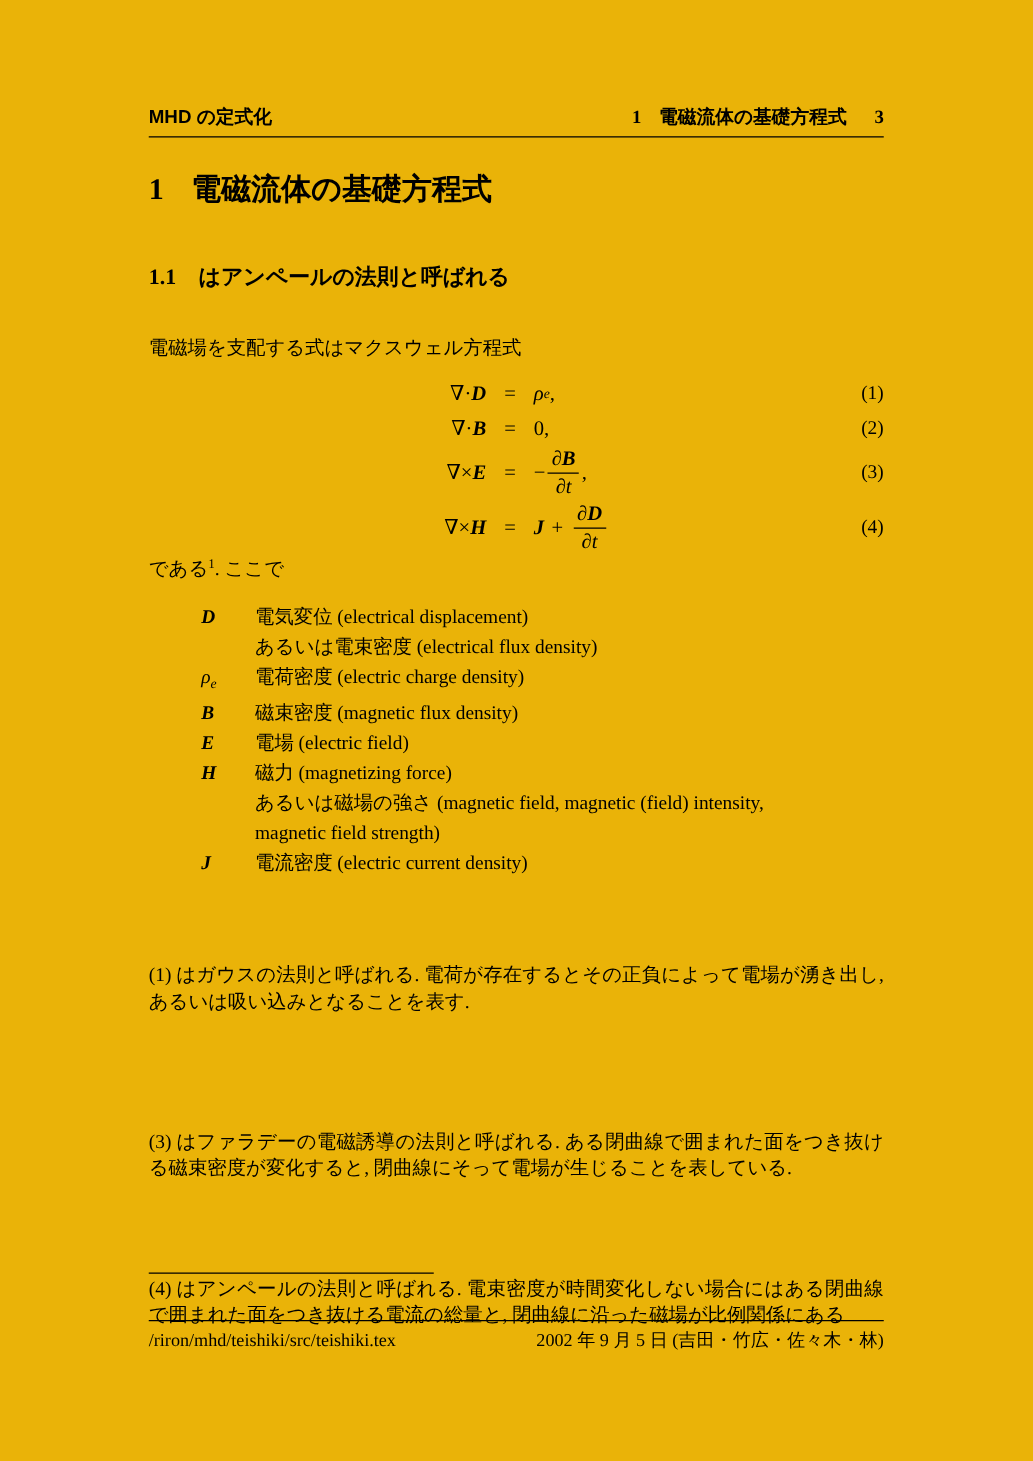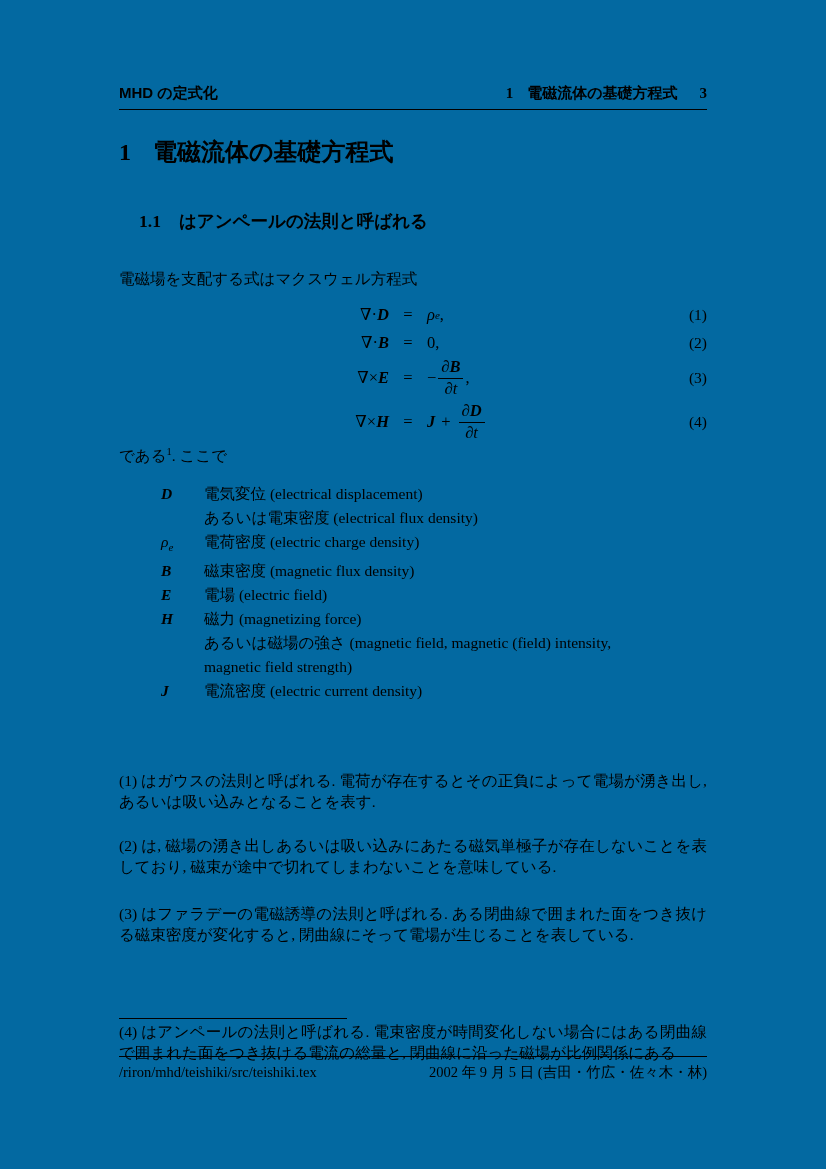--- a/index.html
+++ b/index.html
@@ -1,19 +1,19 @@
 <!DOCTYPE html>
 <html><head>
 <meta charset="utf-8">
 <style>
   html,body { margin:0; padding:0; background:#fff; }
   .page {
     position:relative;
     width:826px; height:1169px;
-    background:#0369a1;
+    background:#eab308;
     color:#000000;
     font-family:"Liberation Serif","DejaVu Serif",serif;
     overflow:hidden;
   }
   .col { position:absolute; left:119px; width:588px; }
 
   
   .header {
     top:84px;
     display:flex; justify-content:space-between; align-items:baseline;
@@ -33,21 +33,21 @@
     font-weight:bold; font-size:24px; line-height:28px;
     display:flex; align-items:baseline;
   }
   .section-heading .no { font-family:"Liberation Serif",serif; margin-right:22px; }
   .subsection-heading {
     top:210px;
     font-family:"Liberation Sans","DejaVu Sans",sans-serif;
     font-weight:bold; font-size:17.5px; line-height:22px;
     display:flex; align-items:baseline;
   }
-  .subsection-heading .no { font-family:"Liberation Serif",serif; margin-right:18px;margin-left:20px; }
+  .subsection-heading .no { font-family:"Liberation Serif",serif; margin-right:18px; }
 
   
   .body-text { font-size:15.5px; line-height:21px; text-align:justify; }
   .intro { top:268px; }
 
   
   .equations { top:301px; font-size:16.5px; }
   .eqrow { position:relative; display:flex; align-items:center; }
   .eqrow-1,.eqrow-2 { height:28px; }
   .eqrow-3 { height:42px; }
@@ -207,21 +207,20 @@
       <span class="def-sym"></span>
       <span class="def-text">magnetic field strength)</span>
     </div>
     <div class="defrow">
       <span class="def-sym vec">J</span>
       <span class="def-text">電流密度 (electric current density)</span>
     </div>
   </div>
 
   <div class="col body-text p1">(1) はガウスの法則と呼ばれる. 電荷が存在するとその正負によって電場が湧き出し, あるいは吸い込みとなることを表す.</div>
-  <div class="col body-text p2">(2) は, 磁場の湧き出しあるいは吸い込みにあたる磁気単極子が存在しないことを表しており, 磁束が途中で切れてしまわないことを意味している.</div>
   <div class="col body-text p3">(3) はファラデーの電磁誘導の法則と呼ばれる. ある閉曲線で囲まれた面をつき抜ける磁束密度が変化すると, 閉曲線にそって電場が生じることを表している.</div>
   <div class="col body-text p4">(4) はアンペールの法則と呼ばれる. 電束密度が時間変化しない場合にはある閉曲線で囲まれた面をつき抜ける電流の総量と, 閉曲線に沿った磁場が比例関係にある</div>
 
   <div class="col footnote-rule"></div>
 
   <div class="col footer-rule"></div>
   <div class="col footer">
     <span>/riron/mhd/teishiki/src/teishiki.tex</span>
     <span>2002 年 9 月 5 日 (吉田・竹広・佐々木・林)</span>
   </div>

